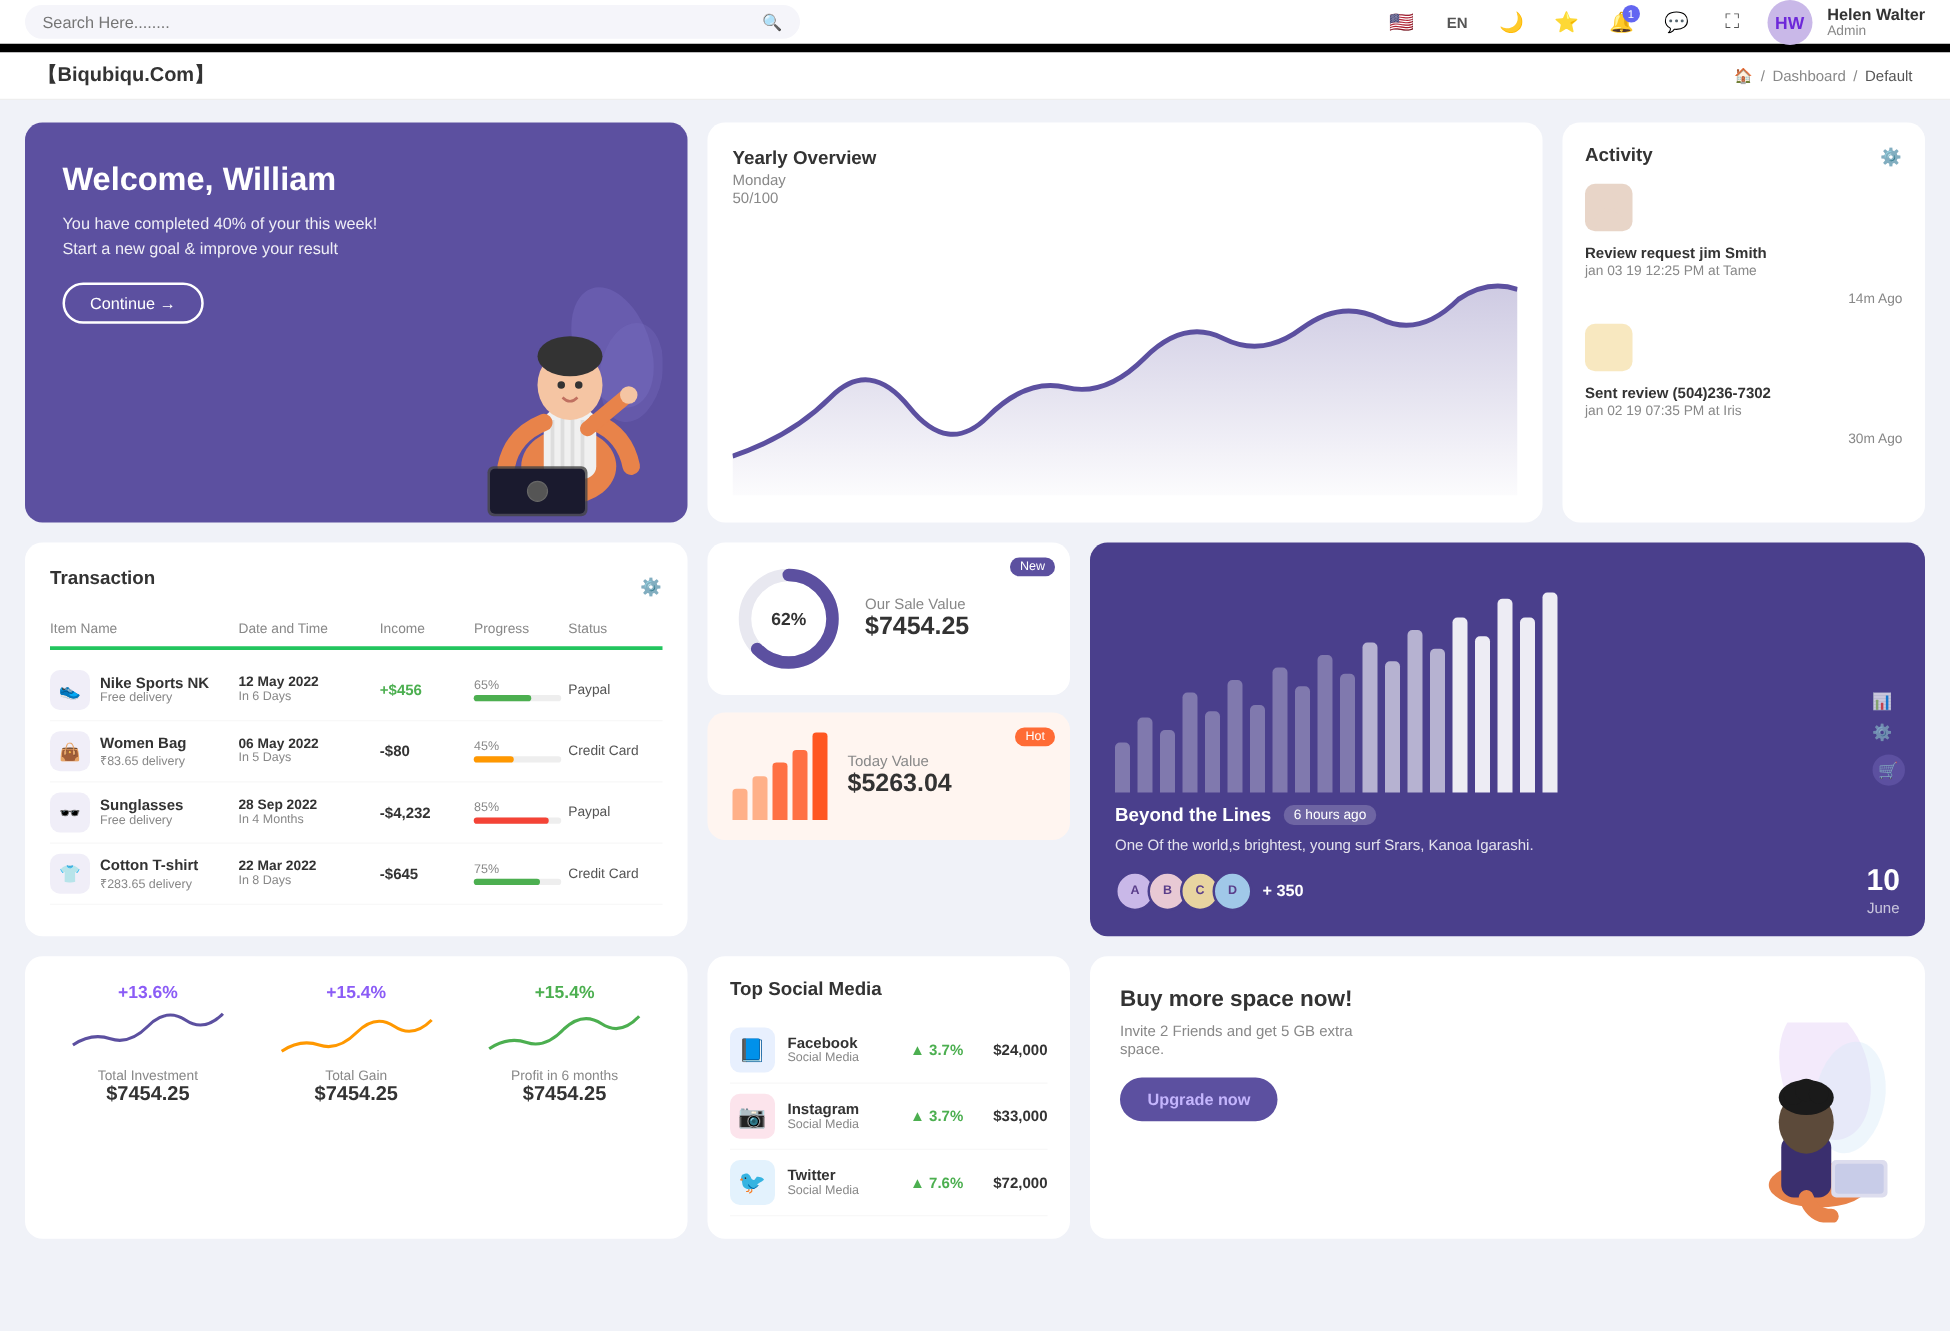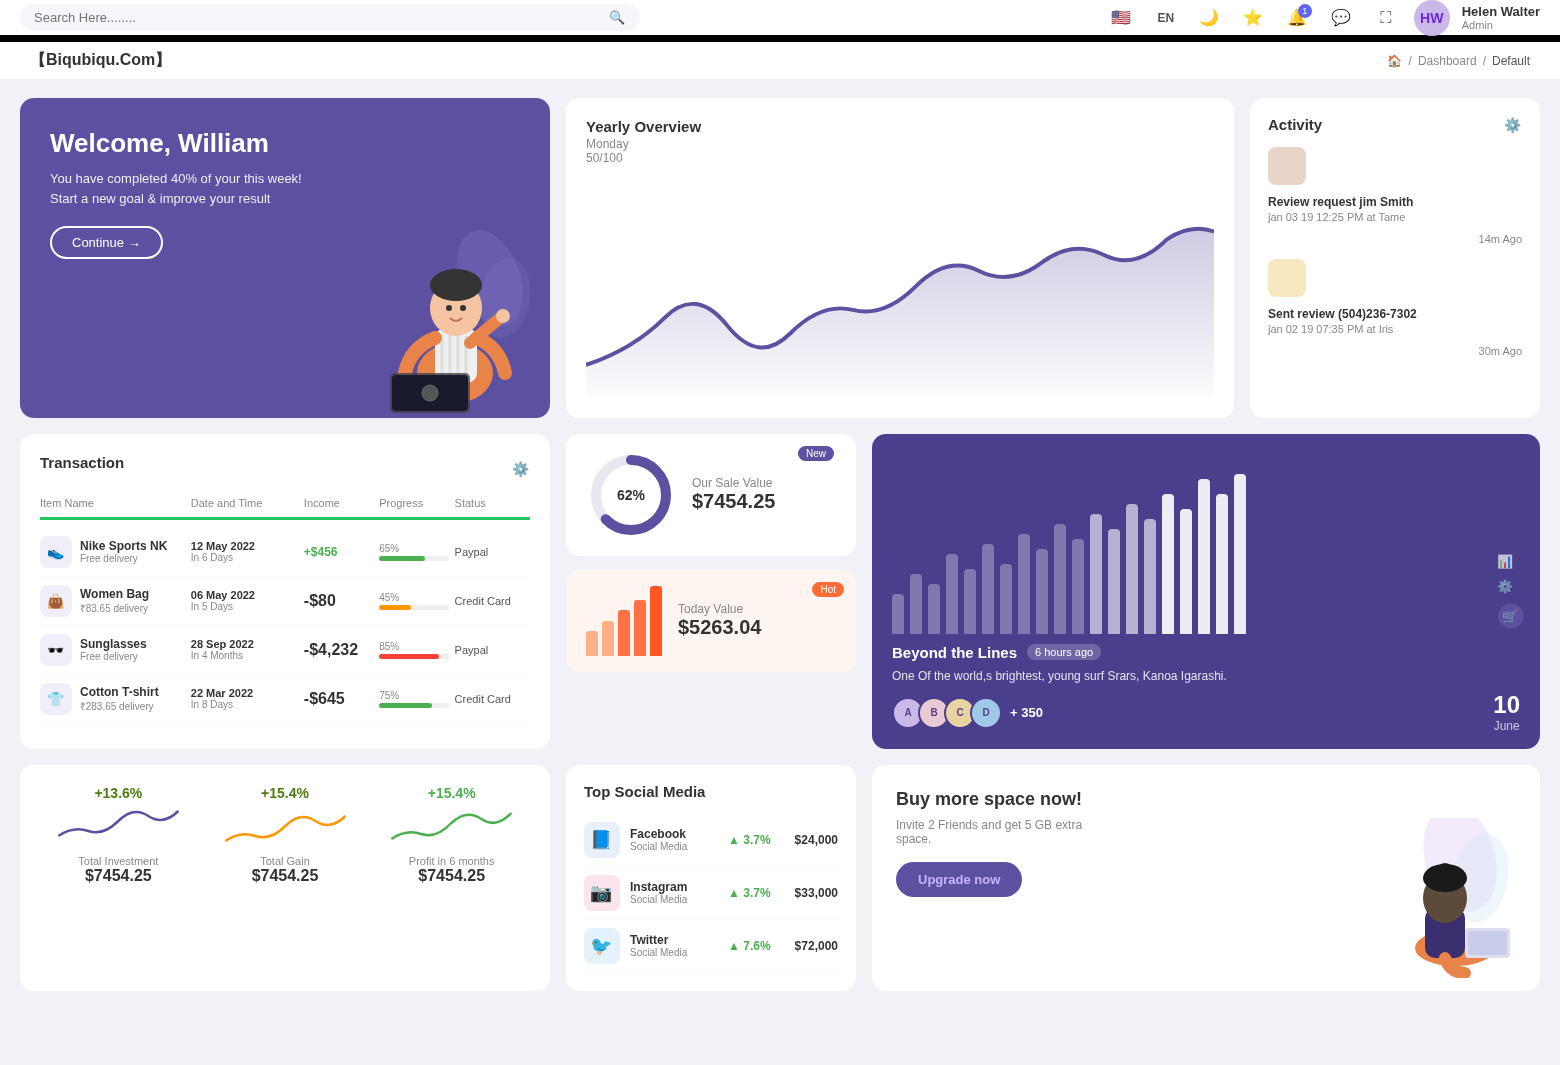--- a/index.html
+++ b/index.html
@@ -175,42 +175,42 @@
     .transaction-card h3 { font-size: 15px; font-weight: 700; margin-bottom: 14px; }
     .t-header { display: grid; grid-template-columns: 2fr 1.5fr 1fr 1fr 1fr; font-size: 11px; color: #888; padding-bottom: 8px; border-bottom: 3px solid #22c55e; margin-bottom: 8px; }
     .t-row { display: grid; grid-template-columns: 2fr 1.5fr 1fr 1fr 1fr; align-items: center; padding: 8px 0; border-bottom: 1px solid #f8f8f8; }
     .item-info { display: flex; align-items: center; gap: 8px; }
     .item-icon { width: 32px; height: 32px; border-radius: 8px; background: #f0eef8; display: flex; align-items: center; justify-content: center; font-size: 14px; }
     .item-name { font-size: 12px; font-weight: 600; }
     .item-sub { font-size: 10px; color: #888; }
     .date-val { font-size: 11px; font-weight: 600; }
     .date-sub { font-size: 10px; color: #888; }
     .income-pos { color: #4caf50; font-weight: 600; font-size: 12px; }
-    .income-neg { color: #333; font-weight: 600; font-size: 16px; }
+    .income-neg { color: #333; font-weight: 600; font-size: 12px; }
     .progress-bar { height: 5px; border-radius: 3px; background: #eee; width: 70px; margin-top: 2px; }
     .progress-fill { height: 100%; border-radius: 3px; }
     .progress-label { font-size: 10px; color: #888; }
     .status-badge { font-size: 11px; color: #555; }
 
     
     .sale-cards { display: flex; flex-direction: column; gap: 14px; }
     .sale-card {
       background: #fff;
       border-radius: 14px;
       padding: 16px 20px;
       display: flex;
       align-items: center;
       gap: 16px;
       position: relative;
     }
     .sale-card.hot { background: #fff5f0; }
     .new-badge {
       position: absolute;
       top: 12px;
-      right: 22px;
+      right: 12px;
       background: #5c50a0;
       color: #fff;
       font-size: 10px;
       padding: 2px 8px;
       border-radius: 10px;
     }
     .hot-badge {
       position: absolute;
       top: 12px;
       right: 12px;
@@ -230,21 +230,21 @@
     
     .metrics-card {
       background: #fff;
       border-radius: 14px;
       padding: 20px;
       display: grid;
       grid-template-columns: 1fr 1fr 1fr;
       gap: 10px;
     }
     .metric-item { display: flex; flex-direction: column; align-items: center; }
-    .metric-pct { font-size: 14px; font-weight: 700; color: #4d7c0f; }
+    .metric-pct { font-size: 14px; font-weight: 700; color: #8b5cf6; }
     .metric-pct.green { color: #4caf50; }
     .metric-sparkline { width: 100%; height: 50px; }
     .metric-label { font-size: 11px; color: #888; margin-top: 4px; }
     .metric-value { font-size: 16px; font-weight: 800; color: #333; }
 
     
     .social-card {
       background: #fff;
       border-radius: 14px;
       padding: 18px;

